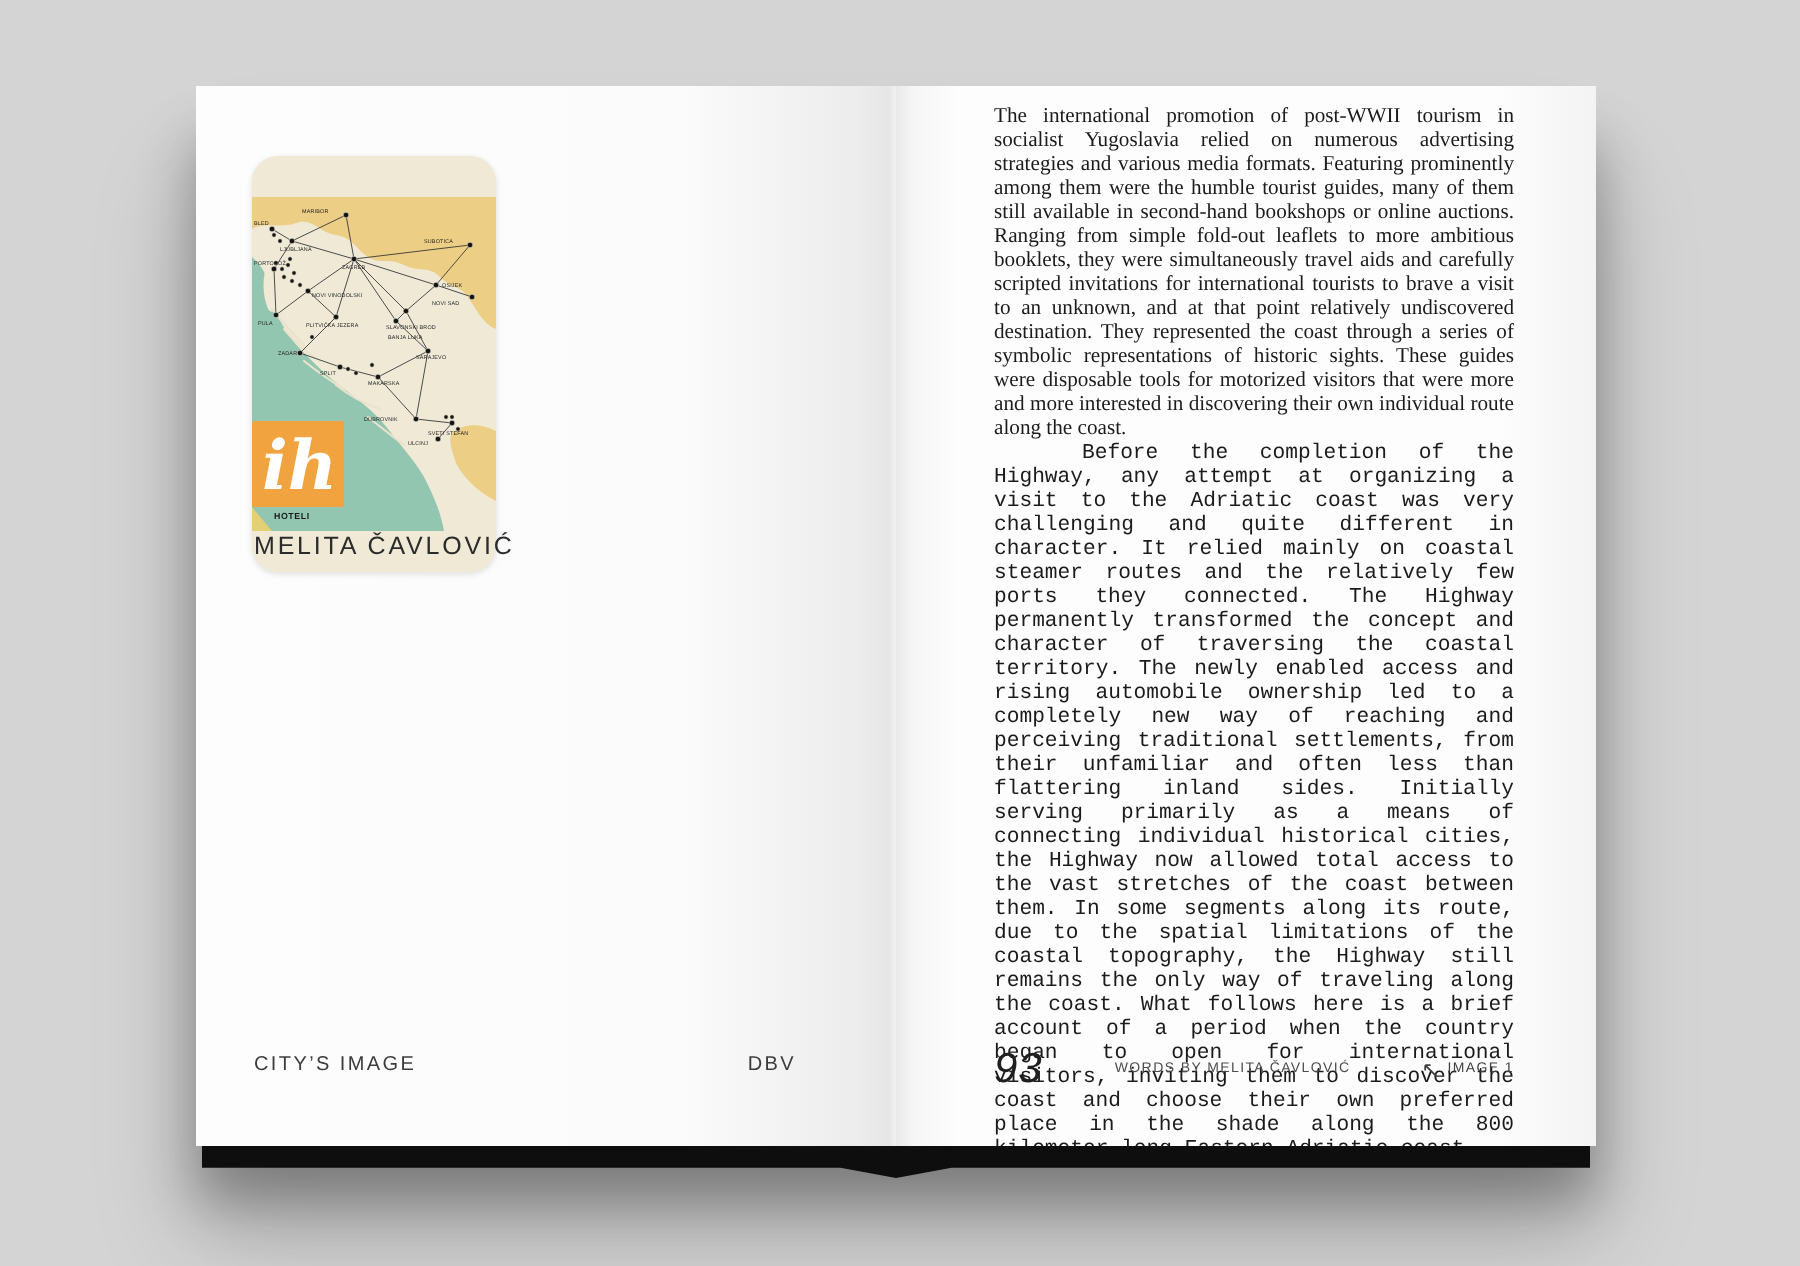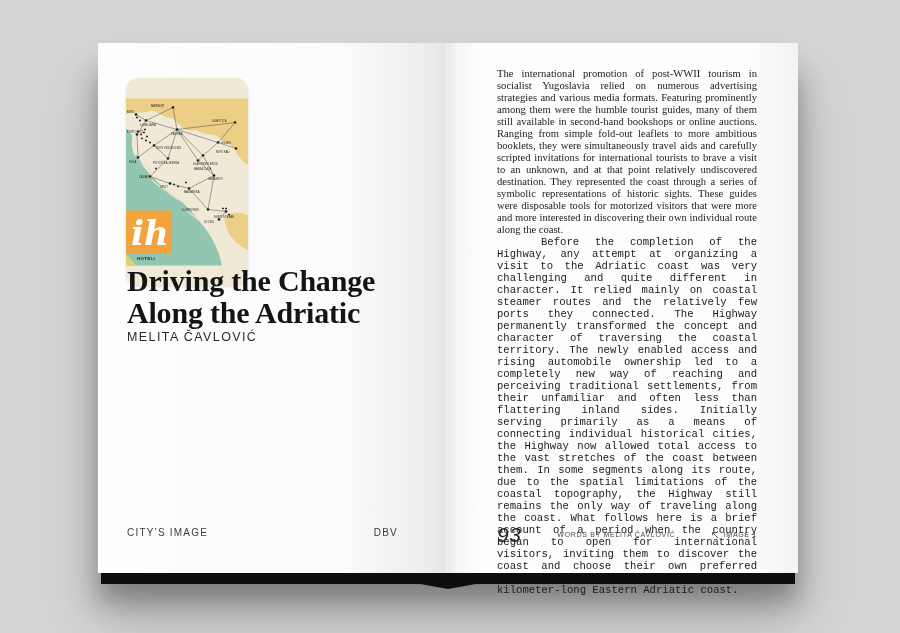--- a/index.html
+++ b/index.html
@@ -41,21 +41,21 @@
   .author {
     margin-top:1px; font-size:12.5px; letter-spacing:1.4px; color:#2b2b2b;
   }
   .lp-footer {
     position:absolute; left:29px; right:50px; top:484px;
     display:flex; justify-content:space-between; align-items:baseline;
     font-size:10px; letter-spacing:1.2px; color:#3c3c3c;
   }
   
   .body-text {
-    position:absolute; left:49px; top:25px; width:260px;
+    position:absolute; left:49px; top:10px; width:260px;
     font-family:"Liberation Serif", serif; font-size:10.6px; line-height:12px;
     color:#1b1b1b; text-align:justify;
     hyphens:auto; -webkit-hyphens:auto;
   }
   .body-text p { margin:0; }
   .body-text p.indent { text-indent:44px;font-family:Liberation Mono, monospace; }
   .rp-footer {
     position:absolute; left:49px; right:41px; top:481px;
     display:flex; align-items:center;
   }
@@ -187,24 +187,20 @@
           <g>
             <rect x="0" y="112" width="46" height="43" fill="#f0a33e"></rect>
             <text x="5" y="146" font-family="DejaVu Serif, serif" font-style="italic" font-weight="bold" font-size="34" fill="#ffffff">ih</text>
             <path d="M0 155 L10 167 L0 167 Z" fill="#e3cf74"></path>
             <text x="11" y="161" font-family="Liberation Sans, sans-serif" font-weight="bold" font-size="4.4" letter-spacing="0.3" fill="#1a1a1a">HOTELI</text>
           </g>
         </svg>
       </div>
 
       <div class="heading">
-        <div class="title">
-          <div>Driving the Change</div>
-          <div>Along the Adriatic</div>
-        </div>
         <div class="author">MELITA ČAVLOVIĆ</div>
       </div>
 
       <footer class="lp-footer">
         <span>CITY’S IMAGE</span>
         <span>DBV</span>
       </footer>
     </section>
 
     <section class="page right">

